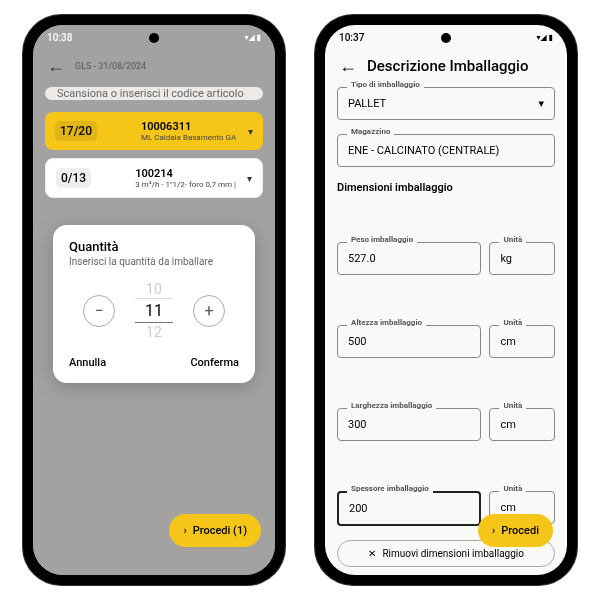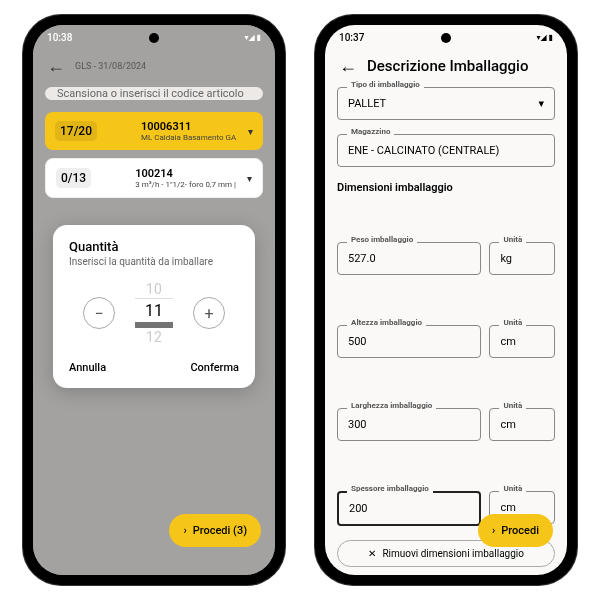--- a/index.html
+++ b/index.html
@@ -27,21 +27,21 @@
   .item-desc { font-size: 8px; color: #444; }
   .chev { font-size: 10px; color: #333; }
   .overlay { position: absolute; inset: 0; background: rgba(0,0,0,0.35); border-radius: 30px; }
   .dialog { position: absolute; top: 200px; left: 20px; right: 20px; background: #fff; border-radius: 14px; padding: 14px 16px; box-shadow: 0 4px 20px rgba(0,0,0,0.2); }
   .dialog-title { font-size: 13px; font-weight: 500; margin-bottom: 2px; }
   .dialog-sub { font-size: 10px; color: #666; margin-bottom: 14px; }
   .qty-row { display: flex; justify-content: center; align-items: center; gap: 20px; margin-bottom: 16px; }
   .qty-btn { width: 32px; height: 32px; border: 1px solid #aaa; border-radius: 50%; display: flex; align-items: center; justify-content: center; font-size: 16px; color: #555; }
   .qty-picker { text-align: center; }
   .qty-ghost { color: #ccc; font-size: 14px; }
-  .qty-val { font-size: 16px; font-weight: 400; border-top: 1px solid #ddd; border-bottom: 6px solid #737373; padding: 2px 10px; margin: 1px 0; }
+  .qty-val { font-size: 16px; font-weight: 400; border-top: 1px solid #ddd; border-bottom: 1px solid #737373; padding: 2px 10px; margin: 1px 0; }
   .dialog-actions { display: flex; justify-content: space-between; gap: 26px; }
   .dialog-actions span { font-size: 11px; font-weight: 500; }
   .fab { position: absolute; bottom: 28px; right: 14px; background: #f5c518; border-radius: 20px; padding: 10px 14px; font-size: 11px; font-weight: 500; display: flex; align-items: center; gap: 6px; }
   .field-wrap { position: relative; margin-bottom: 14px; }
   .field-label { position: absolute; top: -7px; left: 10px; background: #faf9f8; padding: 0 4px; font-size: 8px; color: #555; font-weight: bold; }
   .field { border: 1px solid #888; border-radius: 4px; padding: 9px 10px; font-size: 11px; display: flex; justify-content: space-between; align-items: center; }
   .field.focus { border: 2px solid #222; }
   .section-title { font-size: 11px; font-weight: 600; margin: 4px 0 12px; }
   .row2 { display: flex; gap: 8px; margin-bottom: 14px; }
   .row2 .field-wrap { margin-bottom: 0; margin-top: 36px; }
@@ -102,21 +102,21 @@
           <div class="qty-btn">+</div>
         </div>
         <div class="dialog-actions">
           <span>Annulla</span>
           <span>Conferma</span>
         </div>
       </div>
 
       <div class="fab">
         <span>›</span>
-        <span>Procedi (3)</span>
+        <span>Procedi (1)</span>
       </div>
     </div>
   </div>
 </div>
 
 <div class="phone">
   <div class="notch"></div>
   <div class="screen screen2">
     <div class="status-bar">
       <span>10:37</span>

